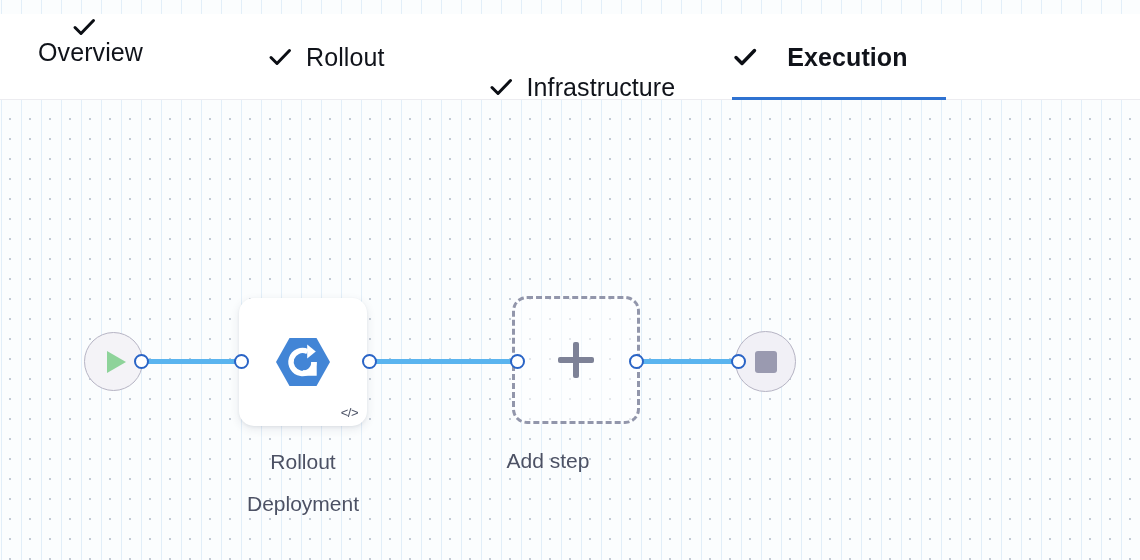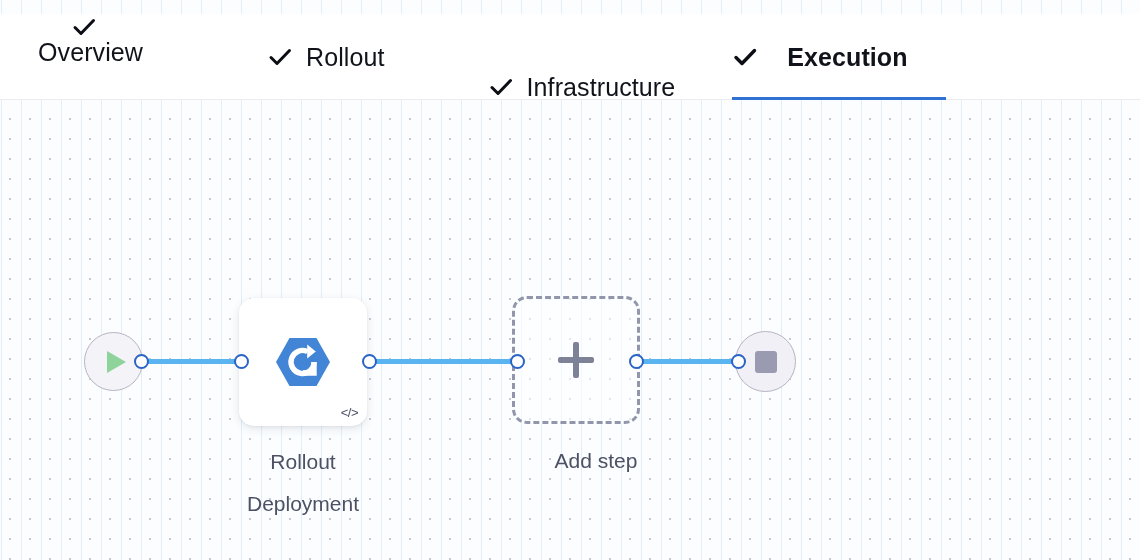--- a/index.html
+++ b/index.html
@@ -255,21 +255,21 @@
   .plus::before, .plus::after {
     content: "";
     position: absolute;
     background: #7e8297;
     border-radius: 2px;
   }
   .plus::before { left: 0; top: 15px; width: 36px; height: 6px; }
   .plus::after  { top: 0; left: 15px; height: 36px; width: 6px; }
 
   .label-add {
-    left: 496px;
+    left: 448px;
     top: 440px;
     width: 200px;
   }
 </style>
 </head>
 <body>
 
 <div id="app">
 
   <div class="canvas"></div>

